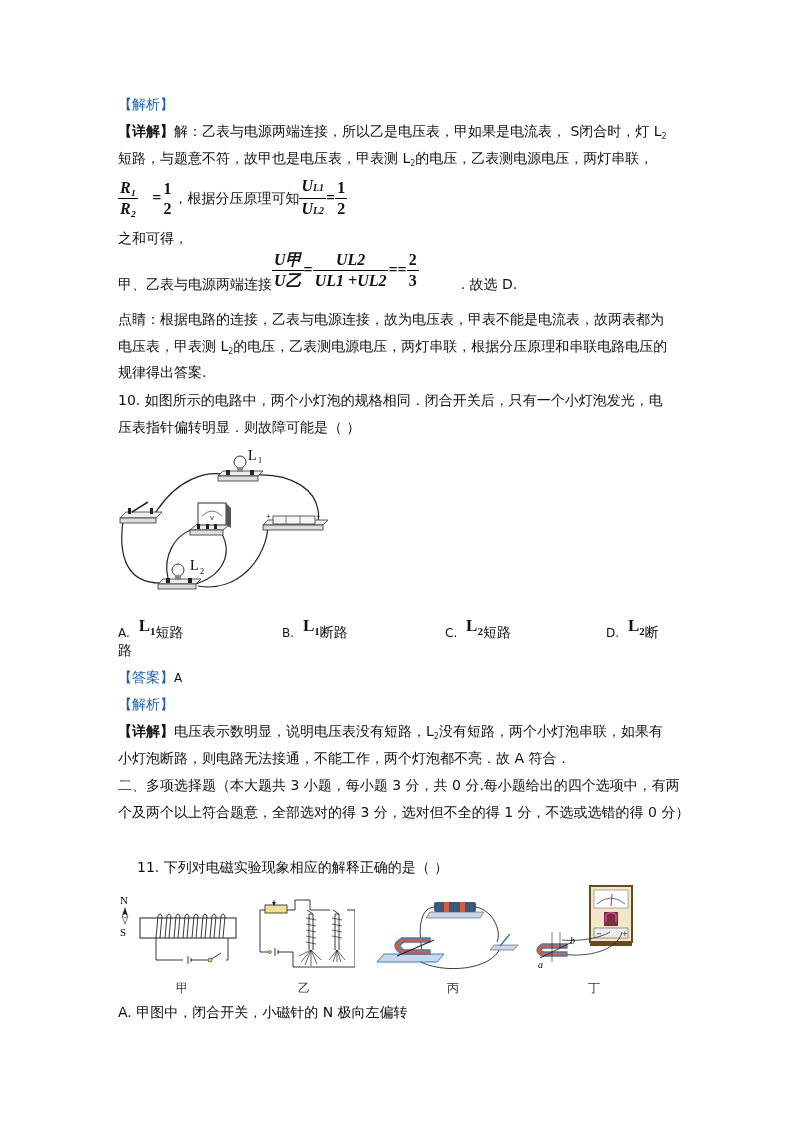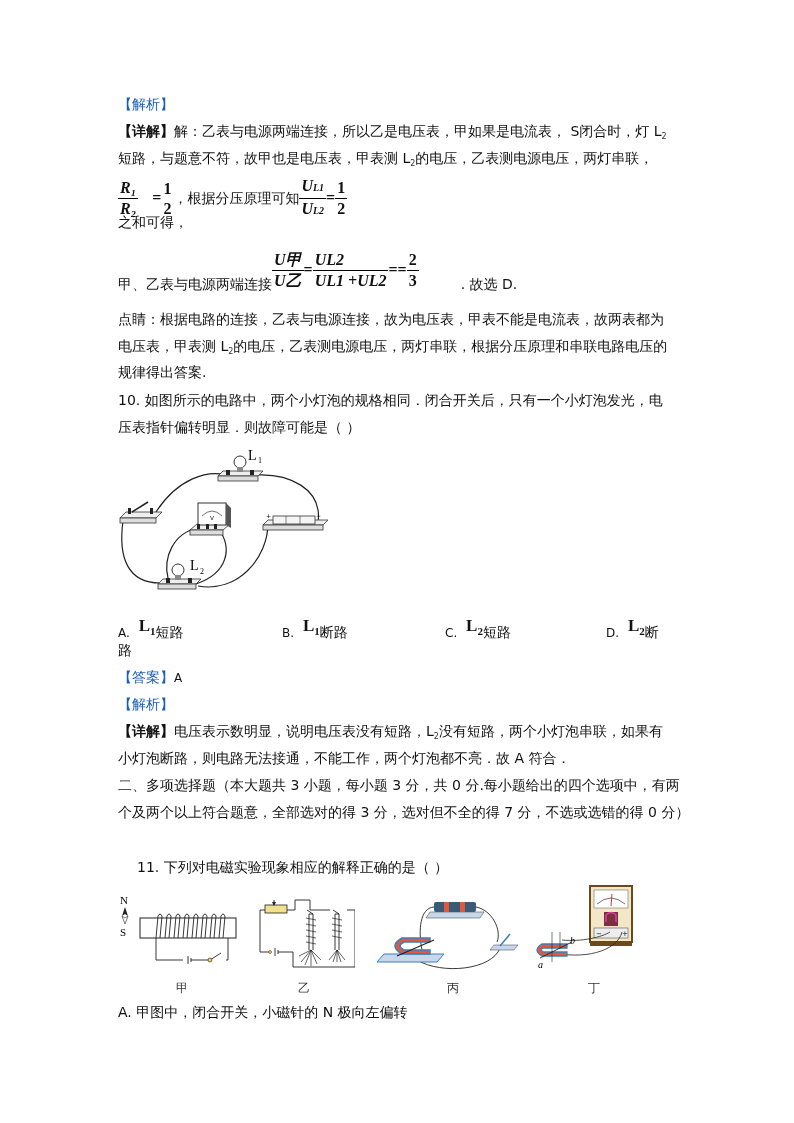--- a/index.html
+++ b/index.html
@@ -2,21 +2,21 @@
 <html><head>
 <meta charset="utf-8">
 <style>
   html, body { margin: 0; padding: 0; background: #ffffff; }
   body { width: 794px; height: 1123px; position: relative; overflow: hidden;
          font-family: "DejaVu Sans", "Liberation Sans", sans-serif; color: #111; font-size: 14px; }
   .line { position: absolute; left: 118px; white-space: nowrap; font-size: 14px; line-height: 20px; }
   .tag { color: #1a5fb4; }
   .tagb { font-weight: bold; }
   .sub { font-size: 8px; vertical-align: -3px; color: #333; }
-  .frac { display: inline-block; vertical-align: middle; text-align: left; font-family: "Liberation Serif", serif; font-weight: bold; font-style: italic; }
+  .frac { display: inline-block; vertical-align: middle; text-align: center; font-family: "Liberation Serif", serif; font-weight: bold; font-style: italic; }
   .frac .num { display: block; border-bottom: 1px solid #000; padding: 0 2px; font-size: 16px; line-height: 20px; }
   .frac .den { display: block; padding: 0 2px; font-size: 16px; line-height: 20px; }
   .frac.nobar .num { border-bottom: none; }
   .m { font-family: "Liberation Serif", serif; font-weight: bold; font-size: 16px; }
   .ms { font-family: "Liberation Serif", serif; font-weight: bold; font-size: 10px; font-style: italic; }
   .fig { position: absolute; }
   .opt { position: absolute; font-size: 14px; line-height: 27px; white-space: nowrap; }
   .optL { font-family: "Liberation Serif", serif; font-weight: bold; font-size: 17px; vertical-align: 6px; }
   .optL sub { font-size: 11px; }
   .caption { position: absolute; font-size: 12px; color: #333; }
@@ -45,21 +45,21 @@
     <span class="den">2</span>
   </span><span>，根据分压原理可知</span><span class="frac">
     <span class="num"><span>U</span><span class="ms">L1</span></span>
     <span class="den"><span>U</span><span class="ms">L2</span></span>
   </span><span class="m">=</span><span class="frac" style="font-style:normal;">
     <span class="num">1</span>
     <span class="den">2</span>
   </span>
 </div>
 
-<div class="line" style="top:212px;">
+<div class="line" style="top:228px;">
   <span>之和可得，</span>
 </div>
 
 <div class="line" style="top:250px; line-height:24px;">
   <span style="vertical-align:-14px;">甲、乙表与电源两端连接</span><span class="frac">
     <span class="num">U甲</span>
     <span class="den">U乙</span>
   </span><span class="m">=</span><span class="frac">
     <span class="num">UL2</span>
     <span class="den">UL1 +UL2</span>
@@ -176,21 +176,21 @@
   <span class="tagb">【详解】</span><span>电压表示数明显，说明电压表没有短路，L</span><span class="sub">2</span><span>没有短路，两个小灯泡串联，如果有</span>
 </div>
 <div class="line" style="top:748px;">
   <span>小灯泡断路，则电路无法接通，不能工作，两个灯泡都不亮．故 A 符合．</span>
 </div>
 
 <div class="line" style="top:775px;">
   <span>二、多项选择题（本大题共 3 小题，每小题 3 分，共 0 分.每小题给出的四个选项中，有两</span>
 </div>
 <div class="line" style="top:802px;">
-  <span>个及两个以上符合题意，全部选对的得 3 分，选对但不全的得 7 分，不选或选错的得 0 分）</span>
+  <span>个及两个以上符合题意，全部选对的得 3 分，选对但不全的得 1 分，不选或选错的得 0 分）</span>
 </div>
 
 <div class="line" style="top:857px;margin-left:19px;">
   <span>11. 下列对电磁实验现象相应的解释正确的是（      ）</span>
 </div>
 
 <svg class="fig" style="left:118px; top:890px;" width="120" height="80" viewBox="0 0 120 80">
   <text x="2" y="14" font-family="Liberation Serif, serif" font-size="11">N</text>
   <polygon points="7,17 4,26 7,24 10,26" fill="#222"></polygon>
   <polygon points="7,34 4,26 7,28 10,26" fill="#fff" stroke="#222" stroke-width="0.6"></polygon>

